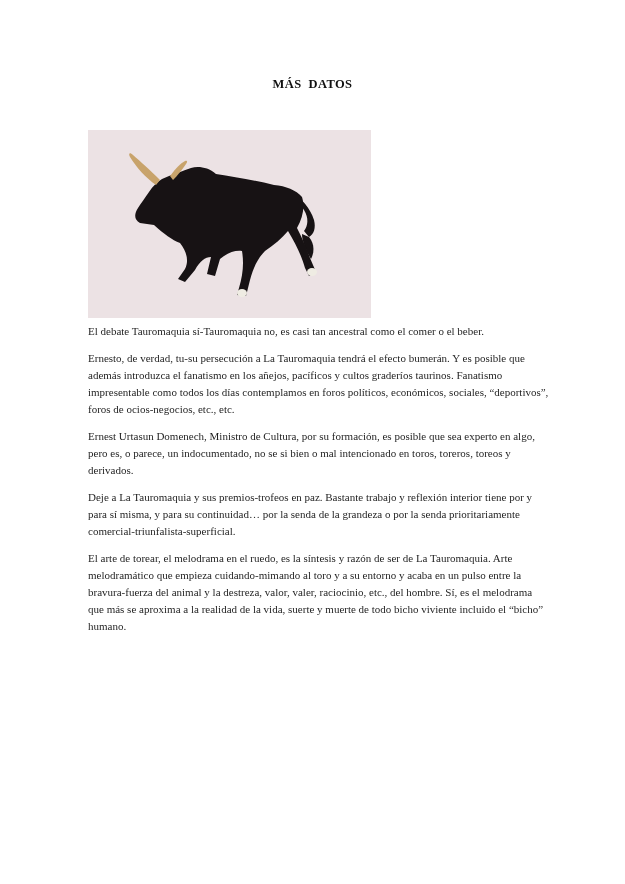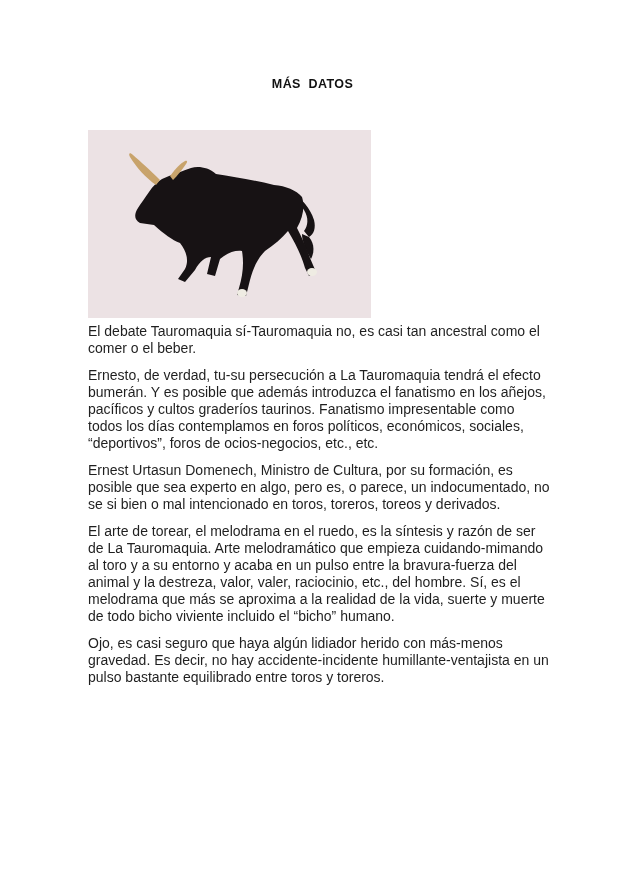--- a/index.html
+++ b/index.html
@@ -6,21 +6,21 @@
     margin: 0;
     padding: 0;
     background: #ffffff;
   }
   .page {
     position: relative;
     width: 625px;
     height: 884px;
     background: #ffffff;
     overflow: hidden;
-    font-family: Liberation Sans, sans-serif;
+    font-family: Liberation Serif, serif;
     color: #1f1f1f;
   }
   .doc-title {
     position: absolute;
     top: 77px;
     left: 0;
     width: 100%;
     margin: 0;
     text-align: center;
     font-size: 12.5px;
@@ -41,21 +41,21 @@
   .bull-figure svg {
     display: block;
     width: 100%;
     height: 100%;
   }
   .body-text {
     position: absolute;
     left: 88px;
     top: 323px;
     width: 462px;
-    font-size: 14px;
+    font-size: 11px;
     line-height: 17px;
     text-align: left;
   }
   .body-text p {
     margin: 0 0 10px 0;
   }
 </style>
 </head>
 <body>
 
@@ -103,17 +103,17 @@
 
       <ellipse cx="224" cy="142" rx="5" ry="4" fill="#efece3"></ellipse>
       <ellipse cx="154" cy="163" rx="5" ry="4" fill="#efece3"></ellipse>
     </svg>
   </figure>
 
   <div class="body-text">
     <p>El debate Tauromaquia sí-Tauromaquia no, es casi tan ancestral como el comer o el beber.</p>
     <p>Ernesto, de verdad, tu-su persecución a La Tauromaquia tendrá el efecto bumerán. Y es posible que además introduzca el fanatismo en los añejos, pacíficos y cultos graderíos taurinos. Fanatismo impresentable como todos los días contemplamos en foros políticos, económicos, sociales, “deportivos”, foros de ocios-negocios, etc., etc.</p>
     <p>Ernest Urtasun Domenech, Ministro de Cultura, por su formación, es posible que sea experto en algo, pero es, o parece, un indocumentado, no se si bien o mal intencionado en toros, toreros, toreos y derivados.</p>
+    <p>Deje a La Tauromaquia y sus premios-trofeos en paz. Bastante trabajo y reflexión interior tiene por y para sí misma, y para su continuidad… por la senda de la grandeza o por la senda prioritariamente comercial-triunfalista-superficial.</p>
     <p>El arte de torear, el melodrama en el ruedo, es la síntesis y razón de ser de La Tauromaquia. Arte melodramático que empieza cuidando-mimando al toro y a su entorno y acaba en un pulso entre la bravura-fuerza del animal y la destreza,  valor, valer, raciocinio, etc., del hombre. Sí, es el melodrama que más se aproxima a la realidad de la vida, suerte y muerte de todo bicho viviente incluido el “bicho” humano.</p>
-    <p>Ojo, es casi seguro que haya algún lidiador herido con más-menos gravedad. Es decir, no hay accidente-incidente humillante-ventajista en un pulso bastante equilibrado entre toros y toreros.</p>
   </div>
 
 </div>
 
 </body></html>

